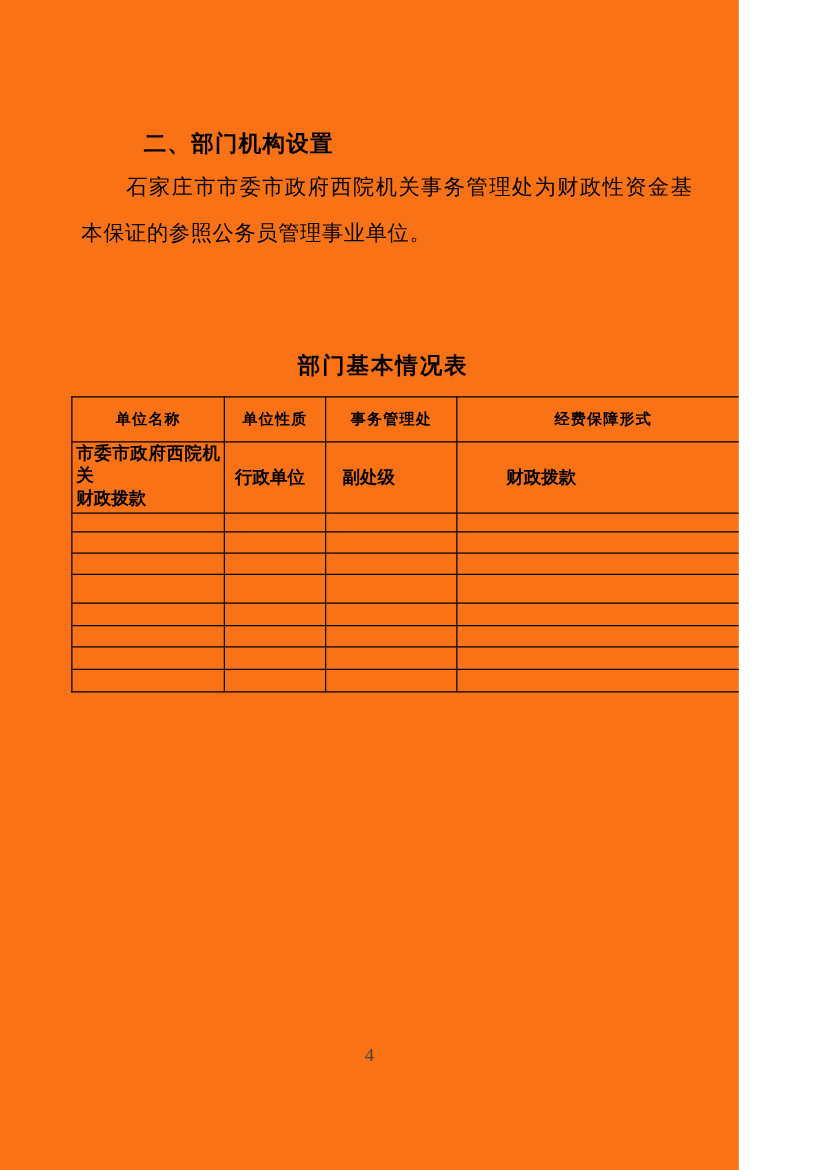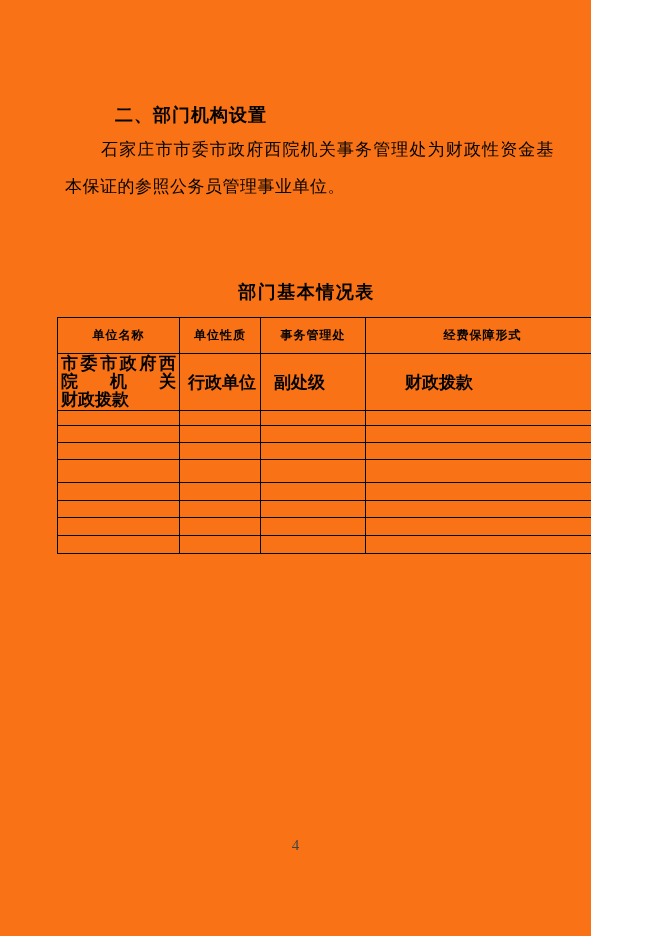--- a/index.html
+++ b/index.html
@@ -66,21 +66,21 @@
     left: 57px;
     top: 317px;
     width: 538px;
     border-collapse: collapse;
     table-layout: fixed;
     border: 1.5px solid #000000;
   }
   .basic-table td {
     border: 1px solid #000000;
     padding: 0;
-    font-size: 17px;
+    font-size: 14px;
     font-weight: bold;
     vertical-align: middle;
     overflow: hidden;
   }
   .col-1 { width: 121px; }
   .col-2 { width: 80px; }
   .col-3 { width: 104px; }
   .col-4 { width: 233px; font-family: Liberation Mono, monospace; }
 
   .row-header { height: 36px; }

